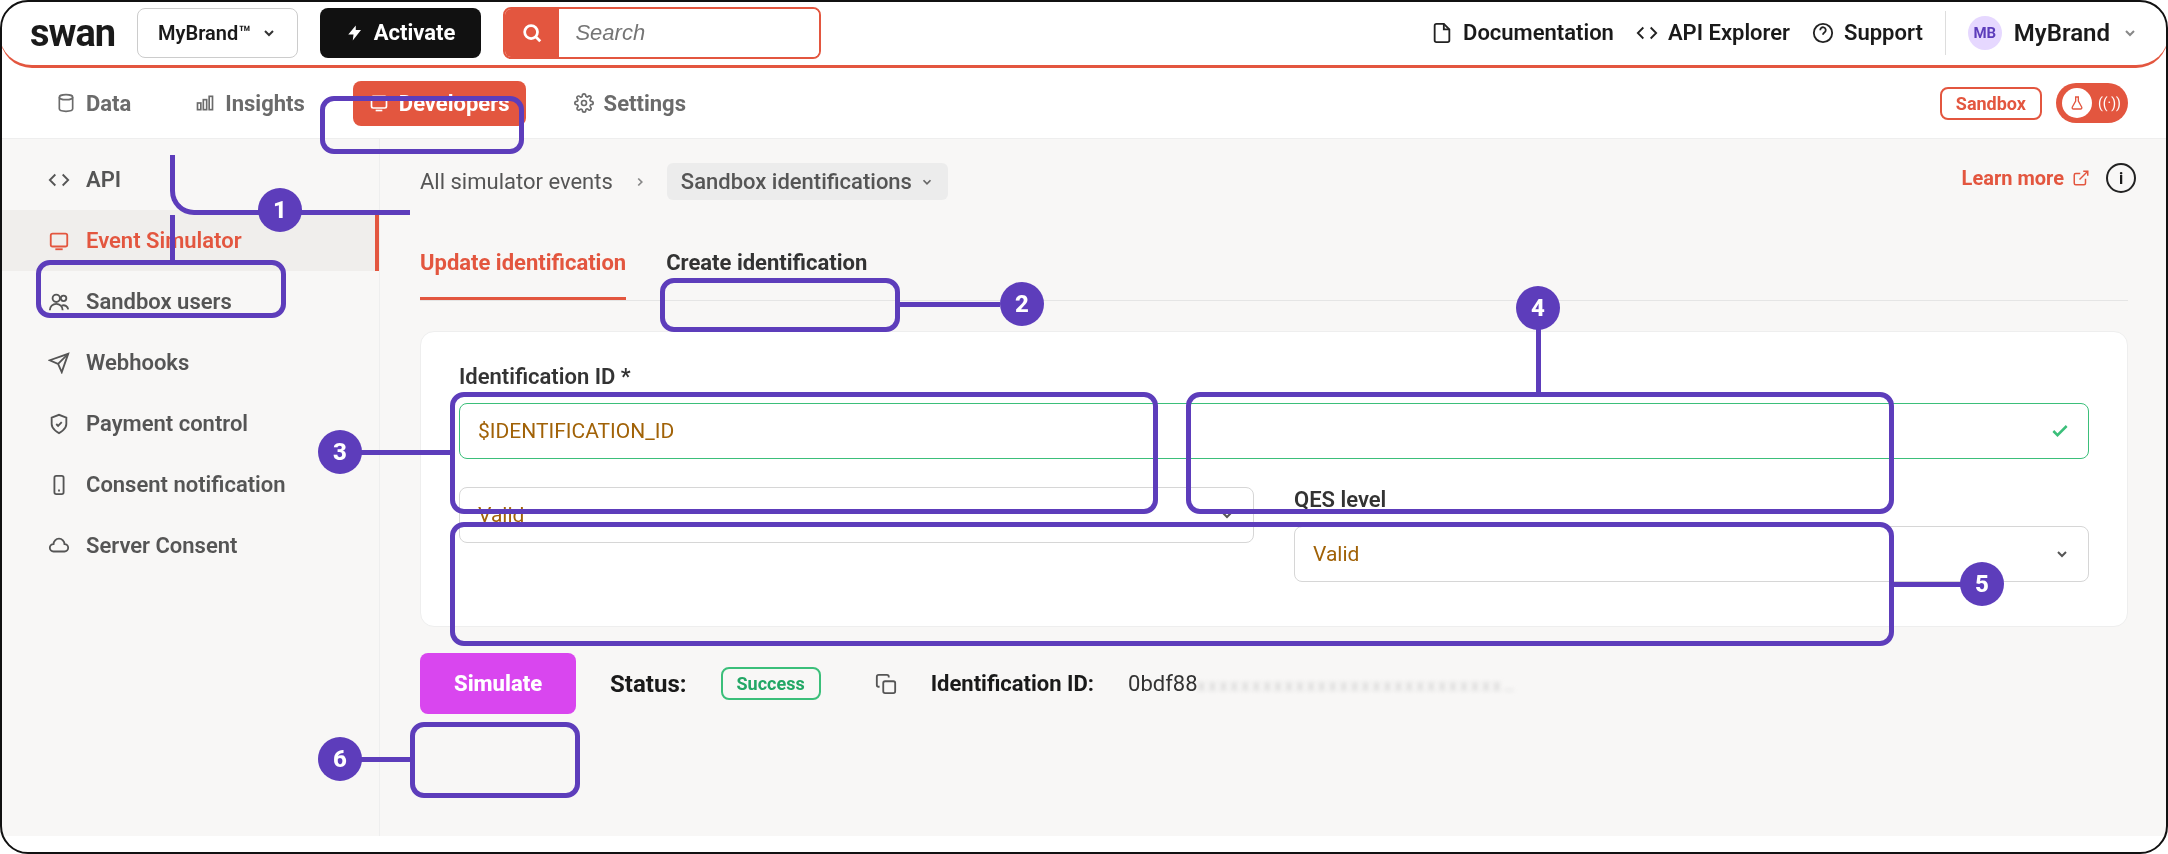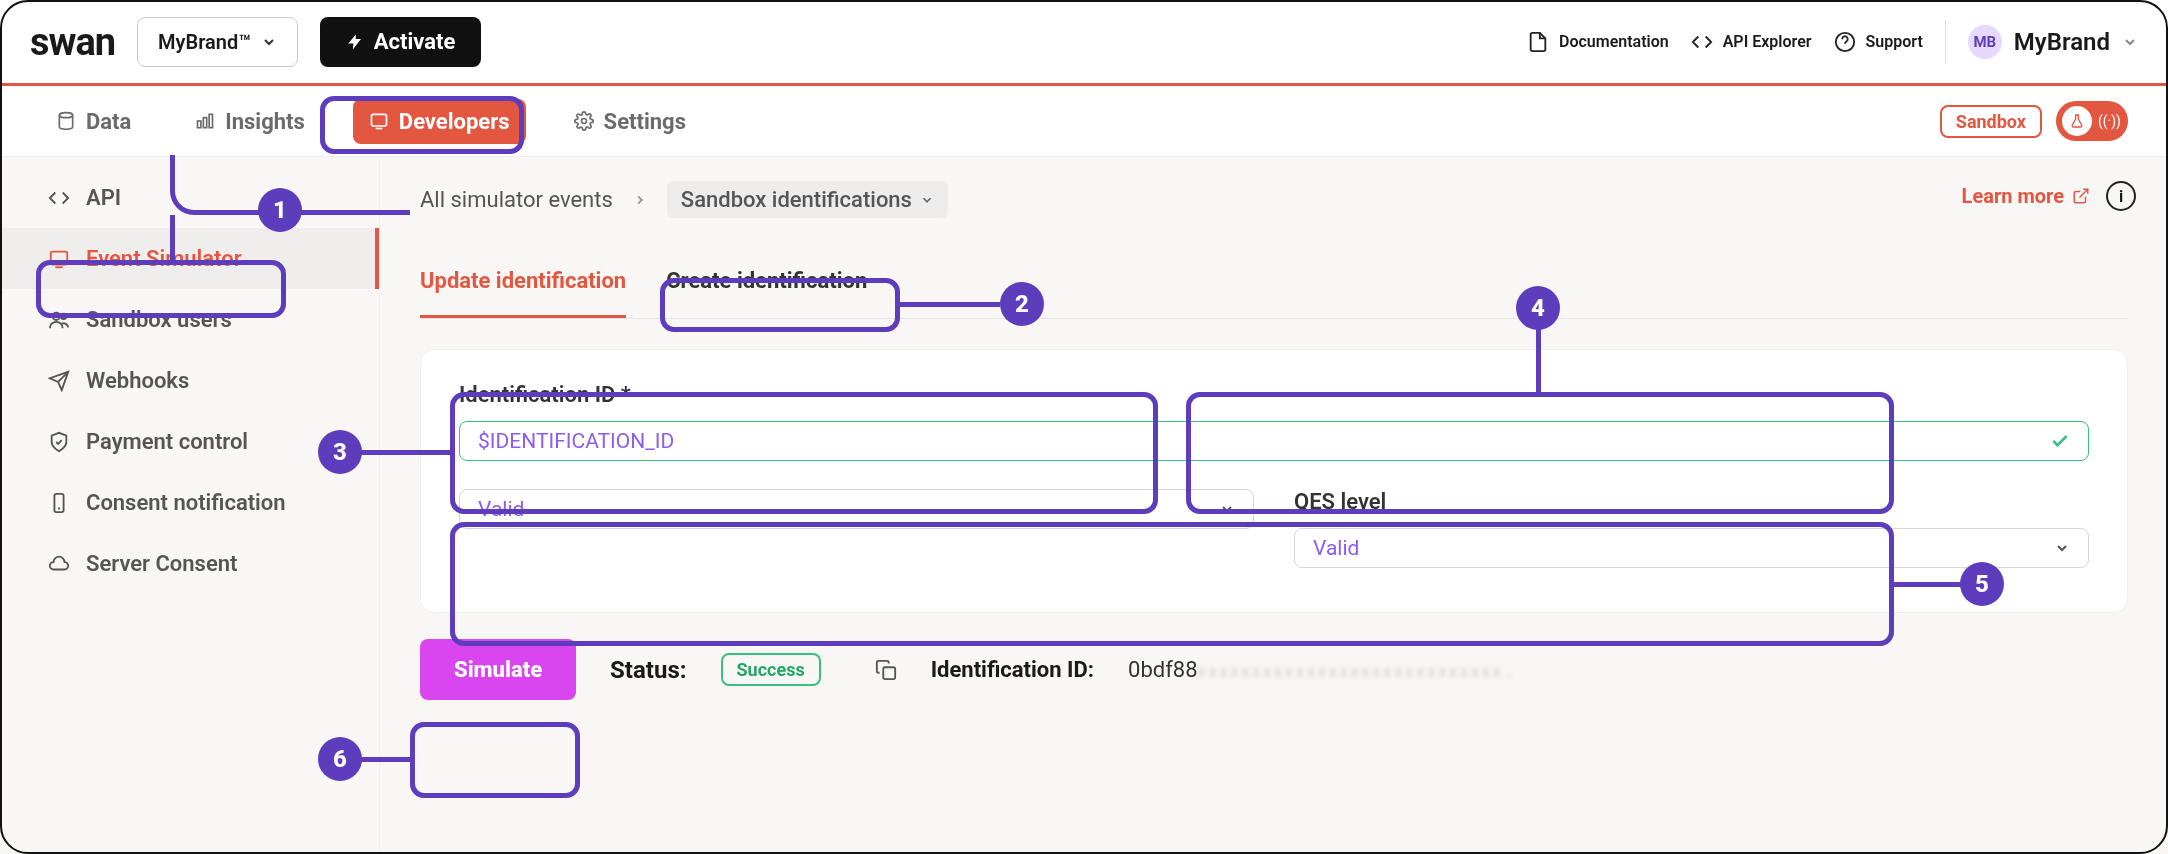--- a/index.html
+++ b/index.html
@@ -18,24 +18,25 @@
     inset: 0;
     border: 2px solid #111;
     border-radius: 28px;
     pointer-events: none;
   }
 
   
   .topbar {
     display: flex;
     align-items: center;
-    height: 86px;
+    height: 68px;
     padding: 0 30px;
     gap: 22px;
     border-bottom: 3px solid #e3563f;
+    border-radius: 32px;
   }
   .logo {
     font-size: 38px;
     font-weight: 700;
     letter-spacing: -1px;
   }
   .brand-select {
     display: flex;
     align-items: center;
     gap: 10px;
@@ -85,21 +86,21 @@
     font-size: 22px;
     font-style: italic;
     padding: 0 16px;
     color: #888;
   }
   .spacer { flex: 1; }
   .top-link {
     display: flex;
     align-items: center;
     gap: 10px;
-    font-size: 16px;
+    font-size: 22px;
     font-weight: 600;
     cursor: pointer;
   }
   .top-sep { width: 1px; height: 44px; background: #ddd; }
   .mb-badge {
     width: 34px; height: 34px;
     border-radius: 50%;
     background: #e6d8ff;
     color: #5d3dbb;
     display: flex; align-items: center; justify-content: center;
@@ -212,26 +213,26 @@
     margin-top: 30px;
     background: #fff;
     border: 1px solid #eee;
     border-radius: 14px;
     padding: 32px 38px 44px 38px;
   }
   .row { display: flex; gap: 40px; }
   .field { flex: 1; }
   .field-label { font-size: 22px; font-weight: 600; color: #333; margin-bottom: 14px; display:block;}
   .field-box {
-    height: 40px;
+    height: 56px;
     border: 1px solid #d6d6d6;
     border-radius: 8px;
     display: flex; align-items: center; justify-content: space-between;
     padding: 0 18px;
-    font-size: 21px; color: #8b5cf6;
+    font-size: 21px; color: #a16207;
     background: #fff;
   }
   .field-box.valid { border-color: #3bbf7a; }
   .check { color: #3bbf7a; }
 
   .footer {
     display: flex; align-items: center; gap: 34px;
     margin-top: 26px;
   }
   .simulate-btn {
@@ -314,20 +315,29 @@
 
   <div class="activate-btn">
     <span class="ico">
       <svg width="18" height="18" viewBox="0 0 24 24" fill="#fff">
           <path d="M13 2 3 14h7l-1 8 11-14h-7l0-6z"></path>
         </svg>
     </span>
     <span>Activate</span>
   </div>
 
+  <div class="search-wrap">
+    <div class="search-icon-box">
+      <svg width="22" height="22" viewBox="0 0 24 24" fill="none" stroke="#fff" stroke-width="3">
+          <circle cx="11" cy="11" r="7"></circle>
+          <line x1="21" y1="21" x2="16" y2="16"></line>
+        </svg>
+    </div>
+    <input class="search-input" placeholder="Search" style="">
+  </div>
 
   <div class="spacer"></div>
 
   <div class="top-link">
     <span class="ico">
       <svg width="22" height="22" viewBox="0 0 24 24" fill="none" stroke="#222" stroke-width="2">
           <path d="M14 2H6a2 2 0 0 0-2 2v16a2 2 0 0 0 2 2h12a2 2 0 0 0 2-2V8z"></path>
           <polyline points="14 2 14 8 20 8"></polyline>
         </svg>
     </span>

